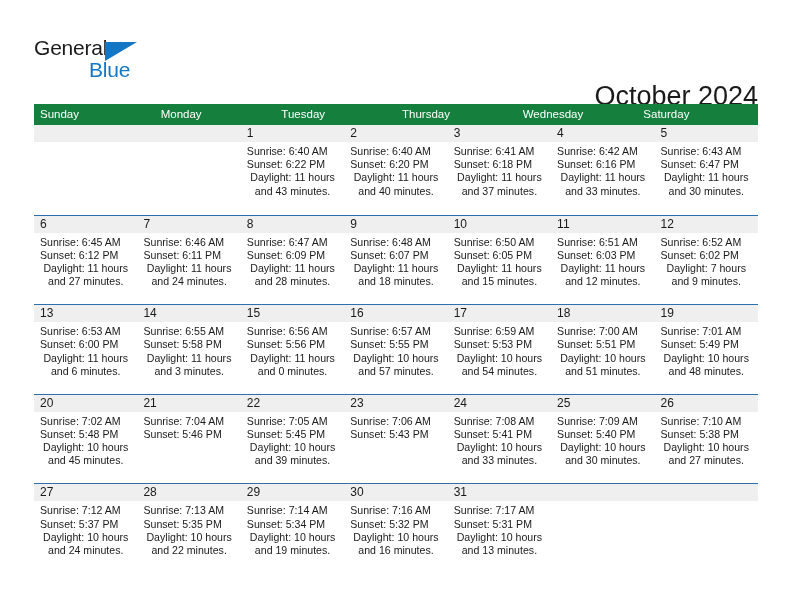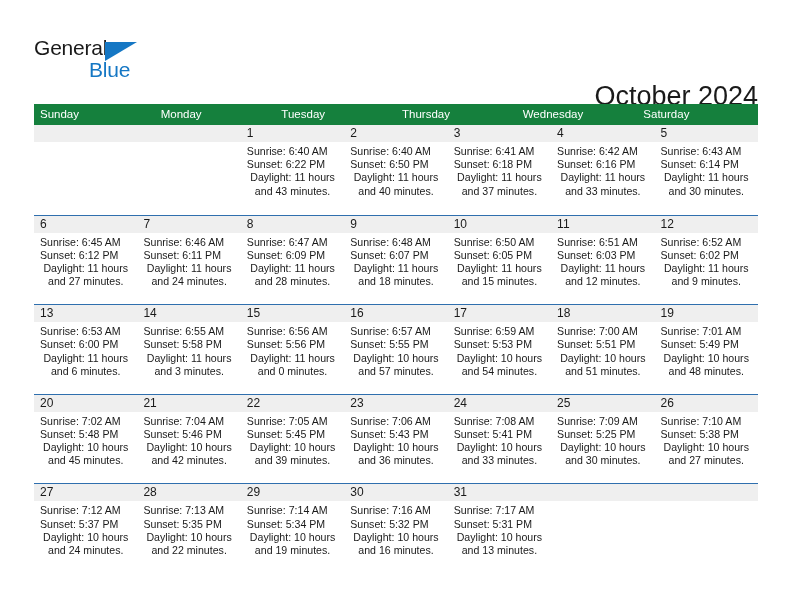--- a/index.html
+++ b/index.html
@@ -187,21 +187,21 @@
             <div class="details">
               <div>Sunrise: 6:40 AM</div>
               <div>Sunset: 6:22 PM</div>
               <div class="daylight">Daylight: 11 hours and 43 minutes.</div>
             </div>
           </div>
           <div class="cell">
             <span class="daynum">2</span>
             <div class="details">
               <div>Sunrise: 6:40 AM</div>
-              <div>Sunset: 6:50 PM</div>
+              <div>Sunset: 6:20 PM</div>
               <div class="daylight">Daylight: 11 hours and 40 minutes.</div>
             </div>
           </div>
           <div class="cell">
             <span class="daynum">3</span>
             <div class="details">
               <div>Sunrise: 6:41 AM</div>
               <div>Sunset: 6:18 PM</div>
               <div class="daylight">Daylight: 11 hours and 37 minutes.</div>
             </div>
@@ -211,21 +211,21 @@
             <div class="details">
               <div>Sunrise: 6:42 AM</div>
               <div>Sunset: 6:16 PM</div>
               <div class="daylight">Daylight: 11 hours and 33 minutes.</div>
             </div>
           </div>
           <div class="cell">
             <span class="daynum">5</span>
             <div class="details">
               <div>Sunrise: 6:43 AM</div>
-              <div>Sunset: 6:14 PM</div>
+              <div>Sunset: 6:47 PM</div>
               <div class="daylight">Daylight: 11 hours and 30 minutes.</div>
             </div>
           </div>
         </div>
         <div class="week">
           <div class="cell">
             <span class="daynum">6</span>
             <div class="details">
               <div>Sunrise: 6:45 AM</div>
               <div>Sunset: 6:12 PM</div>
@@ -270,21 +270,21 @@
               <div>Sunrise: 6:51 AM</div>
               <div>Sunset: 6:03 PM</div>
               <div class="daylight">Daylight: 11 hours and 12 minutes.</div>
             </div>
           </div>
           <div class="cell">
             <span class="daynum">12</span>
             <div class="details">
               <div>Sunrise: 6:52 AM</div>
               <div>Sunset: 6:02 PM</div>
-              <div class="daylight">Daylight: 11 hours and 9 minutes.</div>
+              <div class="daylight">Daylight: 7 hours and 9 minutes.</div>
             </div>
           </div>
         </div>
         <div class="week">
           <div class="cell">
             <span class="daynum">13</span>
             <div class="details">
               <div>Sunrise: 6:53 AM</div>
               <div>Sunset: 6:00 PM</div>
               <div class="daylight">Daylight: 11 hours and 6 minutes.</div>
@@ -346,52 +346,50 @@
               <div>Sunrise: 7:02 AM</div>
               <div>Sunset: 5:48 PM</div>
               <div class="daylight">Daylight: 10 hours and 45 minutes.</div>
             </div>
           </div>
           <div class="cell">
             <span class="daynum">21</span>
             <div class="details">
               <div>Sunrise: 7:04 AM</div>
               <div>Sunset: 5:46 PM</div>
-              <div class="daylight">Daylight: 10 hours and 42 minutes.</div>
             </div>
           </div>
           <div class="cell">
             <span class="daynum">22</span>
             <div class="details">
               <div>Sunrise: 7:05 AM</div>
               <div>Sunset: 5:45 PM</div>
               <div class="daylight">Daylight: 10 hours and 39 minutes.</div>
             </div>
           </div>
           <div class="cell">
             <span class="daynum">23</span>
             <div class="details">
               <div>Sunrise: 7:06 AM</div>
               <div>Sunset: 5:43 PM</div>
-              <div class="daylight">Daylight: 10 hours and 36 minutes.</div>
             </div>
           </div>
           <div class="cell">
             <span class="daynum">24</span>
             <div class="details">
               <div>Sunrise: 7:08 AM</div>
               <div>Sunset: 5:41 PM</div>
               <div class="daylight">Daylight: 10 hours and 33 minutes.</div>
             </div>
           </div>
           <div class="cell">
             <span class="daynum">25</span>
             <div class="details">
               <div>Sunrise: 7:09 AM</div>
-              <div>Sunset: 5:25 PM</div>
+              <div>Sunset: 5:40 PM</div>
               <div class="daylight">Daylight: 10 hours and 30 minutes.</div>
             </div>
           </div>
           <div class="cell">
             <span class="daynum">26</span>
             <div class="details">
               <div>Sunrise: 7:10 AM</div>
               <div>Sunset: 5:38 PM</div>
               <div class="daylight">Daylight: 10 hours and 27 minutes.</div>
             </div>

